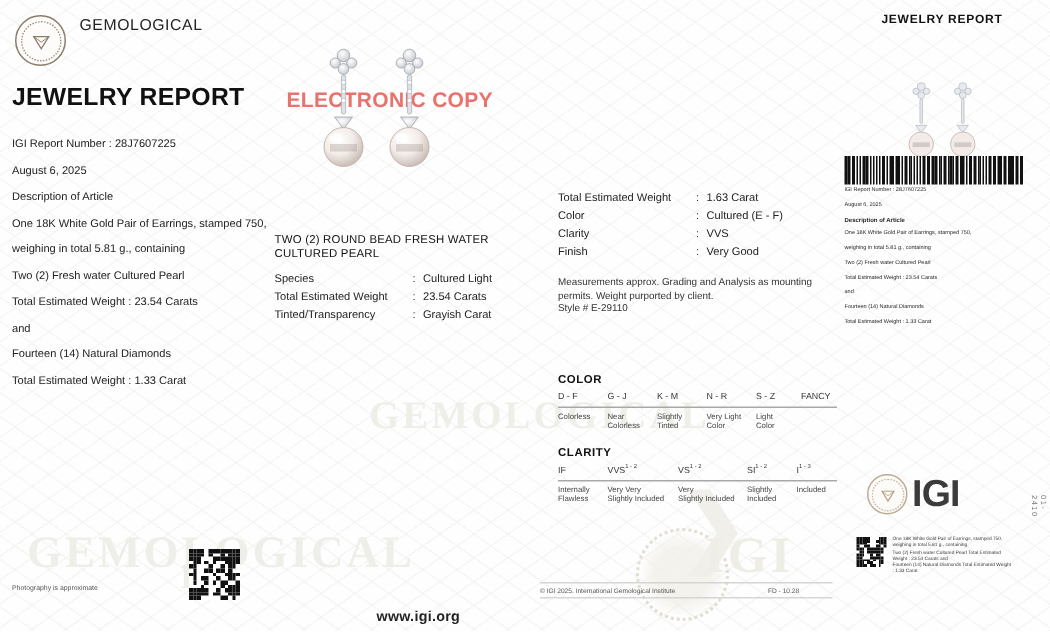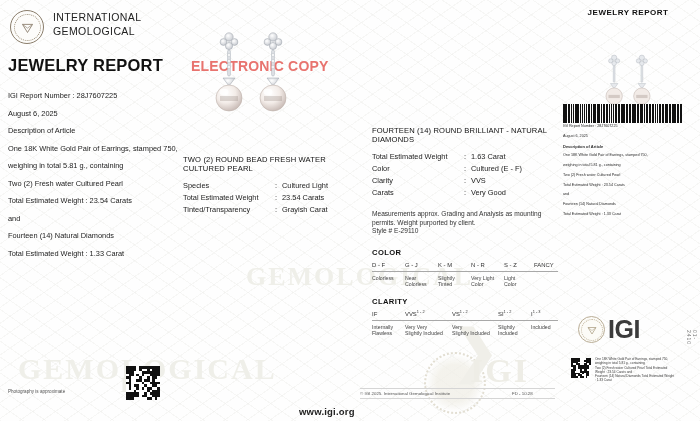--- a/index.html
+++ b/index.html
@@ -208,21 +208,20 @@
     <div class="abs" style="left:10px; top:10px; display:flex; align-items:flex-start; gap:9px;">
       <div class="brand-seal">
         <div class="inner">
           <svg width="15" height="15" viewBox="0 0 24 24">
             <path d="M4 7 L20 7 L12 20 Z" fill="none" stroke="#8a7d6b" stroke-width="1.4"></path>
             <path d="M4 7 L12 13 L20 7" fill="none" stroke="#8a7d6b" stroke-width="1"></path>
           </svg>
         </div>
       </div>
       <div style="padding-top:1px;">
-        <div class="brand-name">INTERNATIONAL</div>
         <div class="brand-name">GEMOLOGICAL</div>
       </div>
     </div>
 
     <div class="abs title-main" style="left:8px; top:56px;">JEWELRY REPORT</div>
     <div class="abs title-ec" style="left:191px; top:58px; color:#e8736e;">ELECTRONIC COPY</div>
 
     <div class="abs lbody" style="left:8px; top:91px; width:175px;">
       <div class="row">IGI Report Number : 28J7607225</div>
       <div class="row">August 6, 2025</div>
@@ -472,39 +471,38 @@
         </div>
         <div class="spec-row">
           <span class="spec-label">Tinted/Transparency</span>
           <span class="spec-colon">:</span>
           <span class="spec-val">Grayish Carat</span>
         </div>
       </div>
     </div>
 
     <div class="abs" style="left:372px; top:126px; width:195px;">
-      <div class="blk-head">FOURTEEN (14) ROUND BRILLIANT - NATURAL DIAMONDS</div>
       <div>
         <div class="spec-row">
           <span class="spec-label">Total Estimated Weight</span>
           <span class="spec-colon">:</span>
           <span class="spec-val">1.63 Carat</span>
         </div>
         <div class="spec-row">
           <span class="spec-label">Color</span>
           <span class="spec-colon">:</span>
           <span class="spec-val">Cultured (E - F)</span>
         </div>
         <div class="spec-row">
           <span class="spec-label">Clarity</span>
           <span class="spec-colon">:</span>
           <span class="spec-val">VVS</span>
         </div>
         <div class="spec-row">
-          <span class="spec-label">Carats</span>
+          <span class="spec-label">Finish</span>
           <span class="spec-colon">:</span>
           <span class="spec-val">Very Good</span>
         </div>
       </div>
       <div class="note" style="margin-top:11px;">
         <div>Measurements approx. Grading and Analysis as mounting</div>
         <div>permits. Weight purported by client.</div>
         <div>Style # E-29110</div>
       </div>
     </div>
@@ -808,16 +806,16 @@
       <div>: 1.33 Carat</div>
     </div>
 
     <div class="abs vert-code" style="left:686px; top:330px;">01-2410</div>
 
     <div class="abs footline" style="left:360px; top:388px; width:195px;"></div>
     <div class="abs foot-txt" style="left:360px; top:391px;">© IGI 2025. International Gemological Institute</div>
     <div class="abs foot-txt" style="left:512px; top:391px;">FD - 10.28</div>
     <div class="abs footline" style="left:360px; top:398px; width:195px;"></div>
 
-    <div class="abs url" style="left:251px; top:406px;margin-left:48px;">www.igi.org</div>
+    <div class="abs url" style="left:251px; top:406px;">www.igi.org</div>
 
   </div>
 </div>
 
 </body></html>

